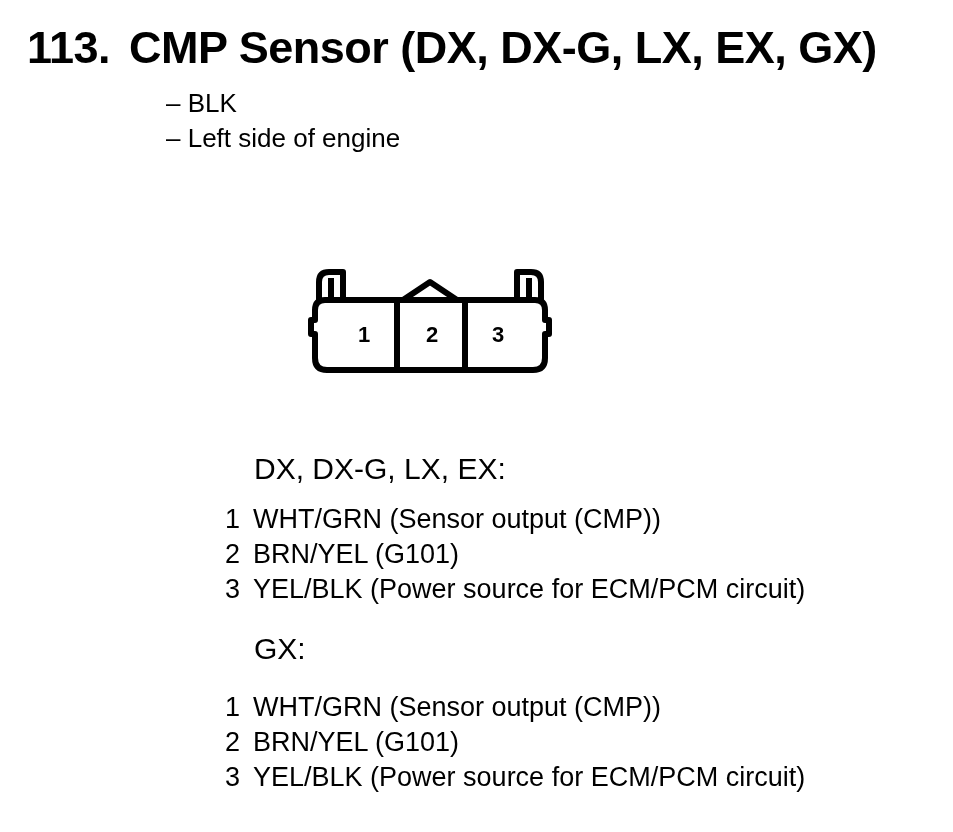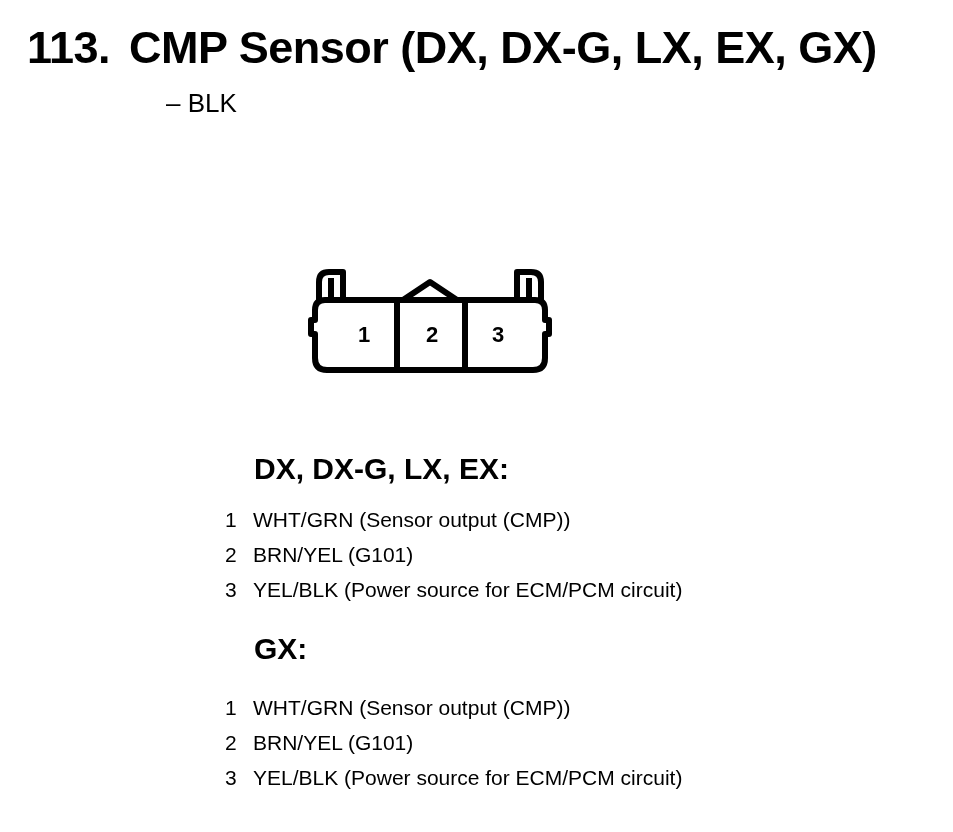--- a/index.html
+++ b/index.html
@@ -2,34 +2,35 @@
 <html><head>
 <meta charset="utf-8">
 <style>
   html, body { margin:0; padding:0; background:#ffffff; }
   body { width:953px; height:832px; position:relative; overflow:hidden; color:#000; font-family:"Liberation Sans", sans-serif; }
   .title { position:absolute; left:27px; top:22px; font-size:45px; font-weight:bold; letter-spacing:-0.5px; white-space:nowrap; }
   .title .num { display:inline-block; width:102px; }
   .notes { position:absolute; left:133px; top:86px; font-size:26px; line-height:35px;margin-left:33px; }
   .notes div { white-space:nowrap; }
   .connector { position:absolute; left:305px; top:262px; width:250px; height:120px; }
-  .group-head { position:absolute; left:254px; font-size:30px; font-weight:bold; white-space:nowrap; }
-  .pins { position:absolute; left:225px; font-size:21px; line-height:35px; }
+  .group-head { position:absolute; left:254px; font-size:30px; font-weight:normal; white-space:nowrap; }
+  .pins { position:absolute; left:225px; font-size:27px; line-height:35px; }
   .pin { white-space:nowrap; }
   .pin .pn { display:inline-block; width:28px; }
 </style>
 </head>
 <body>
 
 <div class="title">
   <span class="num">113.</span><span>CMP Sensor (DX, DX-G, LX, EX, GX)</span>
 </div>
 
 <div class="notes">
   <div>– BLK</div>
+  <div>– Left side of engine</div>
 </div>
 
 <svg class="connector" viewBox="0 0 250 120" xmlns="http://www.w3.org/2000/svg">
   <g fill="none" stroke="#000" stroke-width="6" stroke-linejoin="round">
 
     <path d="M14 38 L14 20 Q14 10 24 10 L38 10 L38 38"></path>
     <line x1="26" y1="16" x2="26" y2="38"></line>
 
     <path d="M212 38 L212 10 L226 10 Q236 10 236 20 L236 38"></path>
     <line x1="224" y1="16" x2="224" y2="38"></line>

